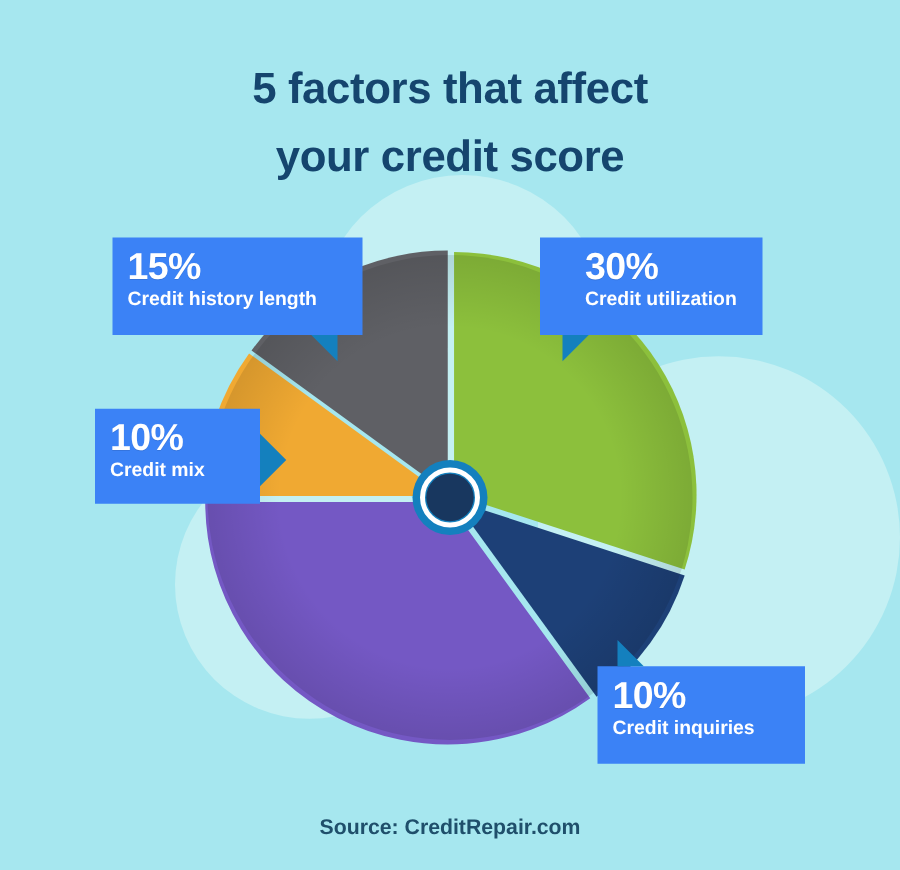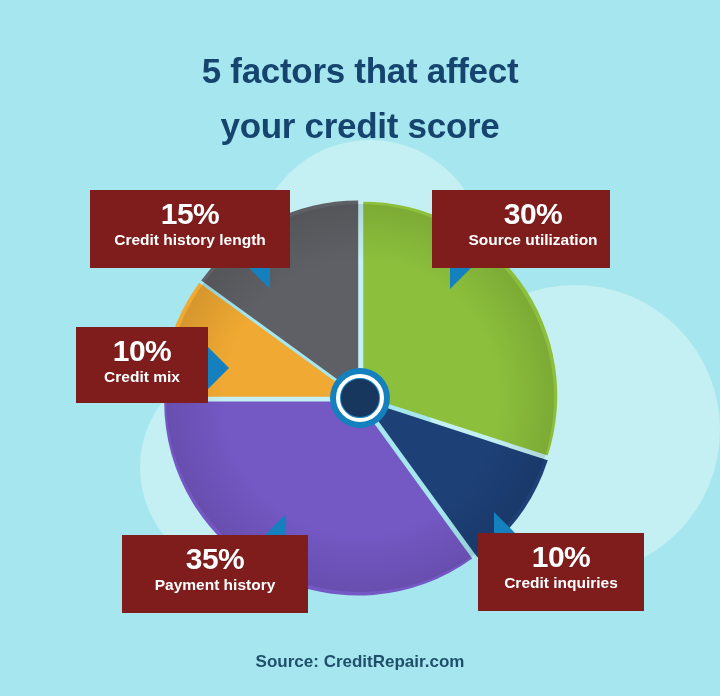--- a/index.html
+++ b/index.html
@@ -26,23 +26,23 @@
   }
   #title span{display:block;margin-top:12px;}
 
   
   #pie-wrap{position:absolute;left:160px;top:198px;width:400px;height:400px;}
   #pie-svg{display:block;width:400px;height:400px;}
 
   
   .callout{
     position:absolute;
-    background:#7f1d1d;
+    background:#3b82f6;
     color:#ffffff;
-    text-align:center;
+    text-align:left;
     box-sizing:border-box;
     padding:9px 12px 11px 12px;
   }
   .callout .pct{
     display:block;
     font-size:30px;font-weight:bold;line-height:1.0;
     letter-spacing:-0.5px;
     margin-bottom:3px;
     text-shadow:0 1px 0 rgba(0,0,0,.10);
   }
@@ -149,35 +149,30 @@
   </div>
 
   <div class="callout" id="lbl-history">
     <span class="pct">15%</span>
     <span class="nm">Credit history length</span>
     <span class="tail"></span>
   </div>
 
   <div class="callout" id="lbl-util">
     <span class="pct">30%</span>
-    <span class="nm">Source utilization</span>
+    <span class="nm">Credit utilization</span>
     <span class="tail"></span>
   </div>
 
   <div class="callout" id="lbl-mix">
     <span class="pct">10%</span>
     <span class="nm">Credit mix</span>
     <span class="tail"></span>
   </div>
 
-  <div class="callout" id="lbl-payment">
-    <span class="pct">35%</span>
-    <span class="nm">Payment history</span>
-    <span class="tail"></span>
-  </div>
 
   <div class="callout" id="lbl-inq">
     <span class="pct">10%</span>
     <span class="nm">Credit inquiries</span>
     <span class="tail"></span>
   </div>
 
   <div id="source">Source: CreditRepair.com</div>
 </div>
 

